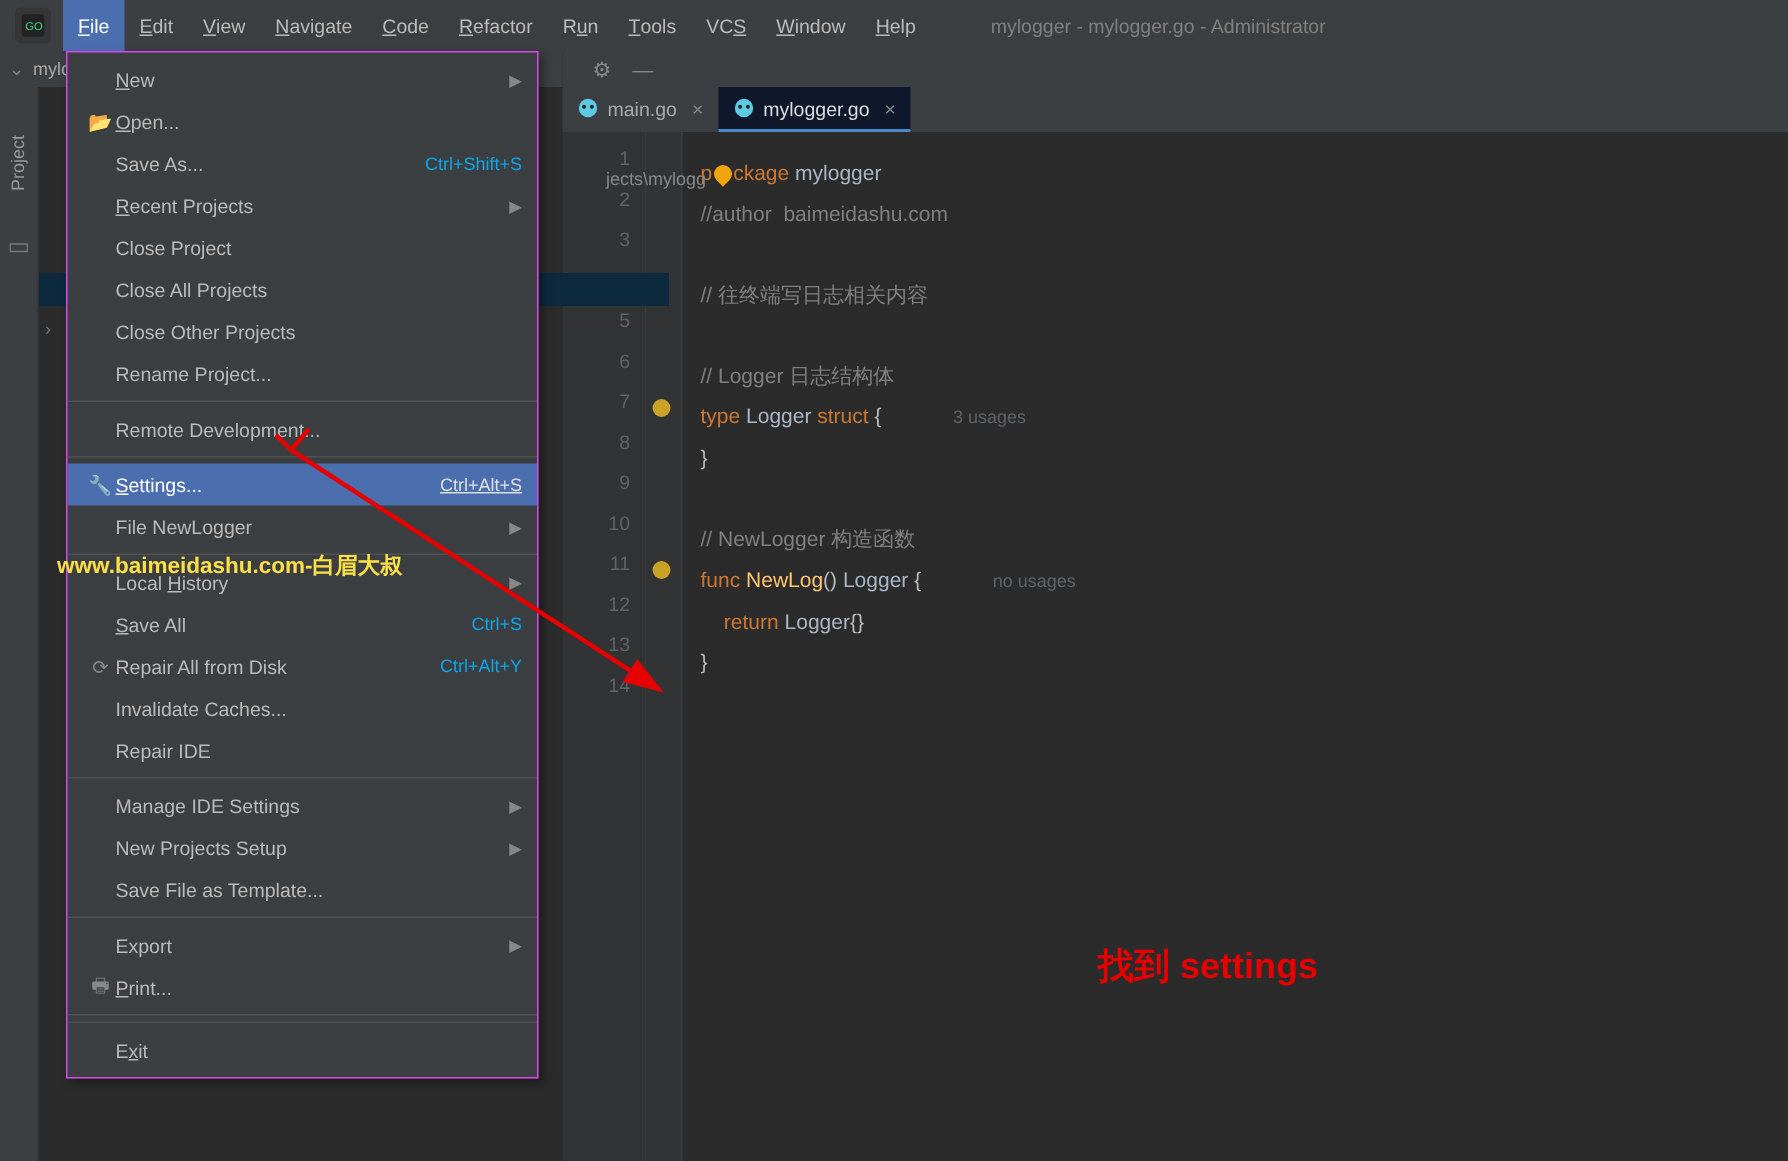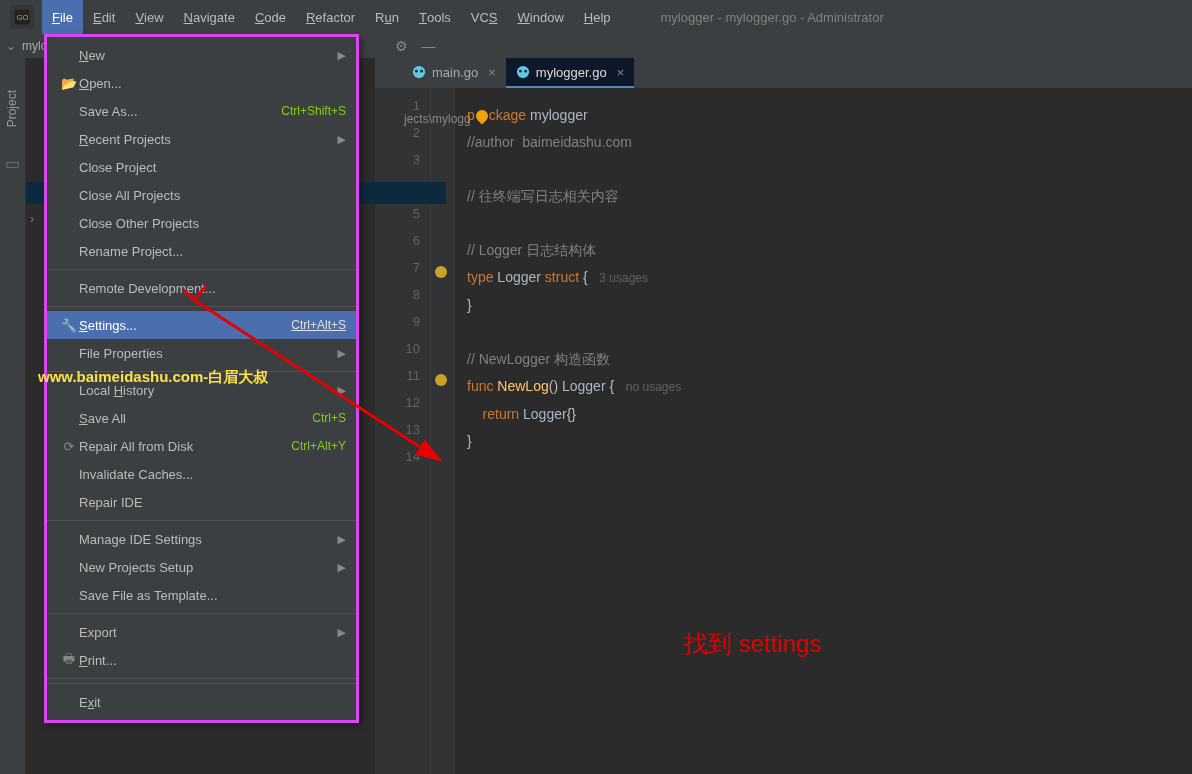--- a/index.html
+++ b/index.html
@@ -17,67 +17,67 @@
 
 .left-strip { position: absolute; left: 0; top: 34px; bottom: 0; width: 26px; background: #3c3f41; border-right: 1px solid #323232; }
 .left-strip .vlabel { writing-mode: vertical-rl; transform: rotate(180deg); font-size: 12px; color: #999; position: absolute; top: 56px; left: 5px; }
 .left-strip .file-ic { position: absolute; top: 120px; left: 5px; color: #777; }
 
 
 .project-header { position: absolute; left: 0; top: 34px; width: 375px; height: 24px; background: #3c3f41; display: flex; align-items: center; padding-left: 6px; font-size: 12px; color: #aaa; }
 .project-header .chev { margin-right: 6px; color: #888; }
 
 
-.dropdown { position: absolute; left: 44px; top: 34px; width: 315px; background: #3c3f41; border: 3px solid #d946ef; box-shadow: 3px 3px 6px rgba(0,0,0,0.4); padding: 4px 0; z-index: 100; }
+.dropdown { position: absolute; left: 44px; top: 34px; width: 315px; background: #3c3f41; border: 1px solid #d946ef; box-shadow: 3px 3px 6px rgba(0,0,0,0.4); padding: 4px 0; z-index: 100; }
 .dd-item { height: 28px; display: flex; align-items: center; padding: 0 10px 0 12px; font-size: 13px; color: #bbbbbb; position: relative; }
 .dd-item.hl { background: #4b6eaf; color: #fff; }
 .dd-item .ic { width: 20px; display: inline-flex; align-items: center; justify-content: center; color: #888; }
 .dd-item.hl .ic { color: #fff; }
 .dd-item .lbl .und { text-decoration: underline; }
-.dd-item .shortcut { margin-left: auto; color: #84cc16; font-size: 12px; }
+.dd-item .shortcut { margin-left: auto; color: #0ea5e9; font-size: 12px; }
 .dd-item.hl .shortcut { color: #e0e0e0; text-decoration: underline; }
 .dd-item .sub { margin-left: auto; color: #888; font-size: 11px; }
 .dd-sep { height: 1px; background: #515151; margin: 4px 0; }
 
 
 .top-toolbar { position: absolute; left: 375px; right: 0; top: 34px; height: 54px; background: #3c3f41; }
 .tool-icons { height: 22px; display: flex; align-items: center; gap: 14px; padding-left: 20px; padding-top: 1px; }
 .tool-icons span { color: #888; font-size: 14px; }
-.tabs { height: 30px; display: flex; align-items: stretch; margin-top: 2px; padding-left: 27px; }
+.tabs { height: 30px; display: flex; align-items: stretch; margin-top: 2px; }
 .tab { display: flex; align-items: center; padding: 0 10px; font-size: 13px; color: #aaa; gap: 6px; border-bottom: 2px solid transparent; }
 .tab.active { background: #0f172a; border-bottom: 2px solid #4a88c7; color: #ddd; }
 .tab .go-ic { width: 14px; height: 14px; }
 .tab .close { color: #888; font-size: 13px; margin-left: 4px; }
 
 
 .editor { position: absolute; left: 375px; right: 0; top: 88px; bottom: 0; background: #2b2b2b; display: flex; }
 .gutter { width: 56px; background: #313335; text-align: right; padding: 4px 10px 0 0; font-family: "JetBrains Mono", Consolas, monospace; font-size: 13px; color: #606366; line-height: 27px; border-right: 1px solid #3a3a3a; }
 .gutter2 { width: 24px; background: #313335; border-right: 1px solid #3a3a3a; position: relative; }
 .gold-marker { position: absolute; left: 6px; top: 180px; width: 8px; height: 8px; border-radius: 50%; background: #c9a227; box-shadow: 0 0 0 2px #c9a227; }
 .gold-marker2 { position: absolute; left: 6px; top: 288px; width: 8px; height: 8px; border-radius: 50%; background: #c9a227; box-shadow: 0 0 0 2px #c9a227; }
 .code { flex: 1; padding: 14px 0 0 12px; font-family: "JetBrains Mono", Consolas, monospace; font-size: 14px; line-height: 27px; white-space: pre; }
 .kw { color: #cc7832; }
 .pkg { color: #a9b7c6; }
 .cmt { color: #808080; }
 .typ { color: #a9b7c6; }
 .fn { color: #ffc66d; }
-.hint { color: #606366; font-size: 12px; }
+.hint { color: #606366; font-size: 12px; margin-left: 36px; }
 .bulb { display:inline-block; width:12px; height:12px; background:#f0a30a; border-radius:50% 50% 50% 0; transform: rotate(-45deg); vertical-align: middle; margin: 0 1px; }
 
 
 .crumb { position: absolute; left: 359px; top: 112px; color: #888; font-size: 12px; z-index: 5; padding-left: 45px; }
 
 
 .tree-sel { position: absolute; left: 26px; top: 182px; width: 420px; height: 22px; background: #0d293e; z-index: 1; }
 .tree-chev { position: absolute; left: 30px; top: 212px; color: #777; font-size: 12px; z-index: 2; }
 
 
 .watermark { position: absolute; left: 38px; top: 368px; color: #fde047; font-weight: bold; font-size: 15px; z-index: 200; font-family: Arial; }
 .arrow-svg { position: absolute; left: 180px; top: 280px; z-index: 200; pointer-events: none; }
-.bignote { position: absolute; left: 684px; top: 628px; color: #e60000; font-weight: normal; font-size: 24px; z-index: 200; }
+.bignote { position: absolute; left: 732px; top: 628px; color: #e60000; font-weight: bold; font-size: 24px; z-index: 200; }
 </style>
 </head>
 <body>
 
 <div class="menubar">
   <div class="app-icon">
     <svg viewBox="0 0 24 24">
         <rect x="2" y="2" width="20" height="20" rx="3" fill="#222"></rect>
         <text x="5" y="16" font-size="10" fill="#3ddc84">GO</text>
       </svg>
@@ -206,21 +206,21 @@
       <span class="lbl">Remote Development...</span>
     </div>
     <div class="dd-sep"></div>
     <div class="dd-item hl">
       <span class="ic">🔧</span>
       <span class="lbl"><span class="und">S</span>ettings...</span>
       <span class="shortcut">Ctrl+Alt+S</span>
     </div>
     <div class="dd-item">
       <span class="ic"></span>
-      <span class="lbl">File Properties</span>
+      <span class="lbl">File NewLogger</span>
       <span class="sub">▶</span>
     </div>
     <div class="dd-sep"></div>
     <div class="dd-item">
       <span class="ic"></span>
       <span class="lbl">Local <span class="und">H</span>istory</span>
       <span class="sub">▶</span>
     </div>
     <div class="dd-item">
       <span class="ic"></span>

